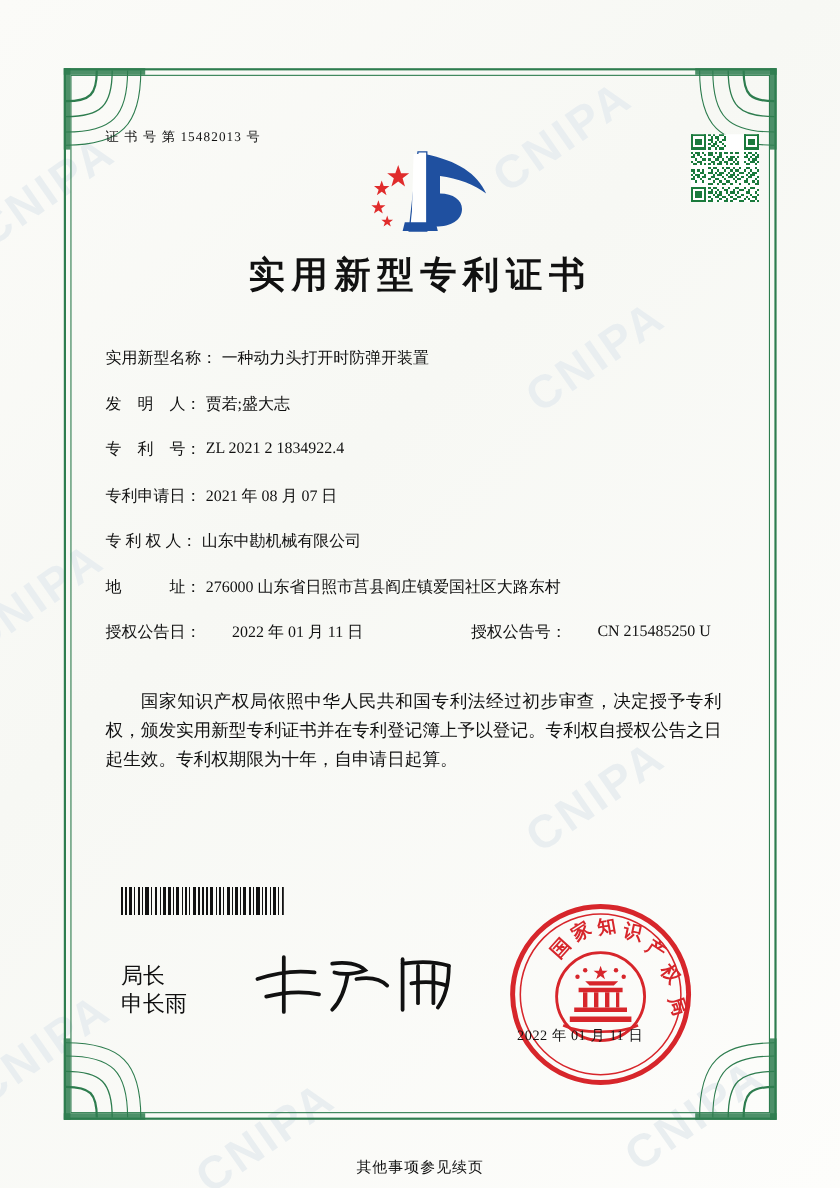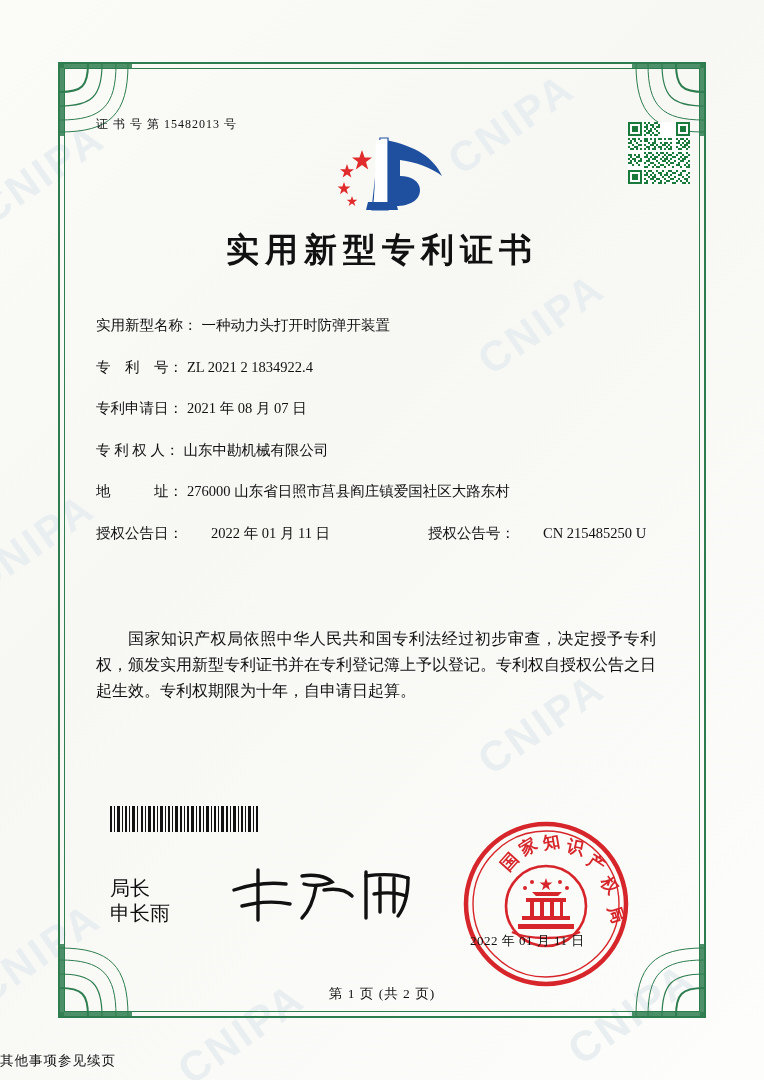--- a/index.html
+++ b/index.html
@@ -204,21 +204,21 @@
     top: 985px;
     text-align: center;
     font-size: 13.5px;
     color: #111;
     letter-spacing: 1px;
   }
   .footer-note {
     position: absolute;
     left: 0; right: 0;
     top: 1052px;
-    text-align: left;
+    text-align: center;
     font-size: 13.5px;
     color: #111;
     letter-spacing: 1px;
   }
 </style>
 </head>
 <body>
 
 <div class="page">
 
@@ -514,20 +514,24 @@
   </div>
 
   <div class="main-title">实用新型专利证书</div>
 
   <div class="fields">
     <div class="field">
       <span class="lbl">实用新型名称：</span>
       <span class="val">一种动力头打开时防弹开装置</span>
     </div>
     <div class="field">
+      <span class="lbl">发　明　人：</span>
+      <span class="val">贾若;盛大志</span>
+    </div>
+    <div class="field">
       <span class="lbl">专　利　号：</span>
       <span class="val">ZL 2021 2 1834922.4</span>
     </div>
     <div class="field">
       <span class="lbl">专利申请日：</span>
       <span class="val">2021 年 08 月 07 日</span>
     </div>
     <div class="field">
       <span class="lbl">专 利 权 人：</span>
       <span class="val">山东中勘机械有限公司</span>
@@ -648,16 +652,15 @@
         <text transform="translate(82,29) rotate(-10)">知</text>
         <text transform="translate(104,31) rotate(12)">识</text>
         <text transform="translate(124,43) rotate(34)">产</text>
         <text transform="translate(138,62) rotate(52)">权</text>
         <text transform="translate(146,88) rotate(72)">局</text>
       </g>
     </svg>
   </div>
   <div class="seal-date">2022 年 01 月 11 日</div>
 
-  <div class="page-num">第 1 页 (共 2 页)</div>
   <div class="footer-note">其他事项参见续页</div>
 
 </div>
 
 </body></html>

